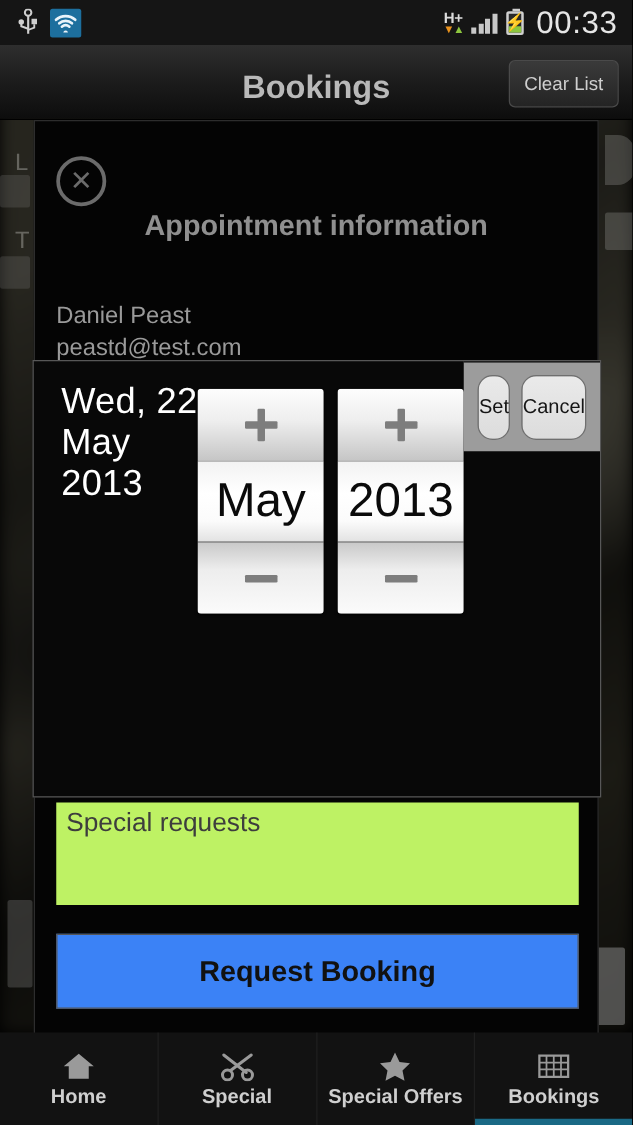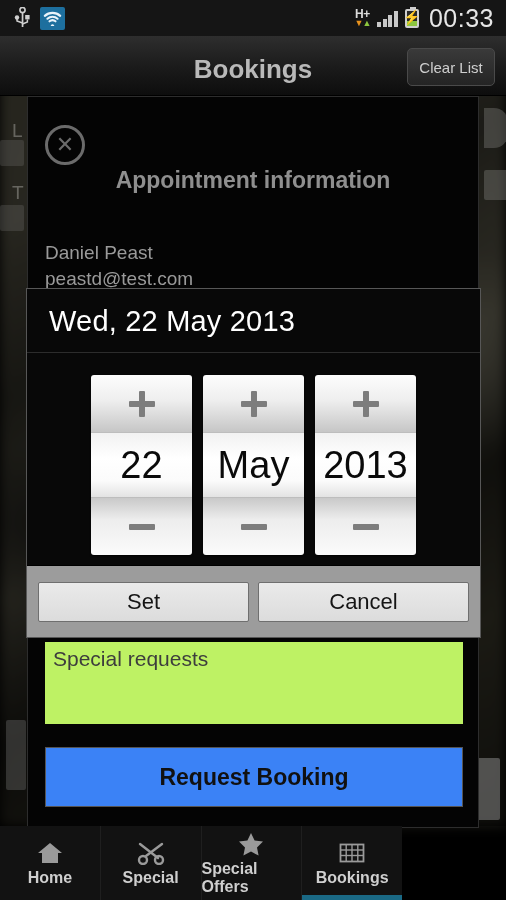--- a/index.html
+++ b/index.html
@@ -169,21 +169,21 @@
     display: flex; align-items: center; justify-content: center;
     cursor: pointer;
   }
 
   
   .date-dialog {
     position: absolute; left: 26px; top: 288px; width: 455px; height: 350px;
     background: #080808;
     border: 1px solid #575757;
     z-index: 40;
-    display: flex; flex-direction: column;
+    display: flex; flex-direction: row;
   }
   .dd-header {
     color: #fff; font-size: 29px;
     padding: 16px 0 0 22px;
     letter-spacing: .2px;
   }
   .dd-divider {
     height: 1px; background: #2c2c2c; margin-top: 14px;
   }
   .spinners {
@@ -227,31 +227,31 @@
     cursor: pointer;
   }
   .dd-buttons {
     height: 72px;
     background: #9c9c9c;
     border-top: 1px solid #000;
     display: flex; align-items: center; gap: 9px;
     padding: 0 11px;
   }
   .dd-btn {
-    flex: 1; height: 40px;
+    flex: 1; height: 52px;
     background: linear-gradient(180deg, #eaeaea, #dcdcdc);
-    border: 1px solid #6f6f6f; border-radius: 2px;
-    color: #151515; font-size: 22px;
+    border: 1px solid #6f6f6f; border-radius: 12px;
+    color: #151515; font-size: 16px;
     display: flex; align-items: center; justify-content: center;
     cursor: pointer;
   }
 
   
   .tabbar {
-    position: absolute; left: 0; bottom: 0; width: 402px; height: 74px;
+    position: absolute; left: 0; bottom: 0; width: 506px; height: 74px;
     background: #121212;
     display: flex;
     z-index: 50;
     margin-top: 40px;
   }
   .tab {
     flex: 1; position: relative;
     display: flex; flex-direction: column; align-items: center; justify-content: center;
     gap: 4px;
     border-right: 1px solid #1f1f1f;
@@ -345,29 +345,20 @@
     <div class="special-req">Special requests</div>
     <div class="request-btn">Request Booking</div>
   </div>
 
   <div class="date-dialog">
     <div class="dd-header">Wed, 22 May 2013</div>
     <div class="dd-divider"></div>
 
     <div class="spinners">
 
-      <div class="spinner">
-        <div class="sp-btn up">
-            <span class="sp-glyph-plus"></span>
-          </div>
-        <div class="sp-value">22</div>
-        <div class="sp-btn down">
-            <span class="sp-glyph-minus"></span>
-          </div>
-      </div>
 
       <div class="spinner">
         <div class="sp-btn up">
             <span class="sp-glyph-plus"></span>
           </div>
         <div class="sp-value">May</div>
         <div class="sp-btn down">
             <span class="sp-glyph-minus"></span>
           </div>
       </div>

